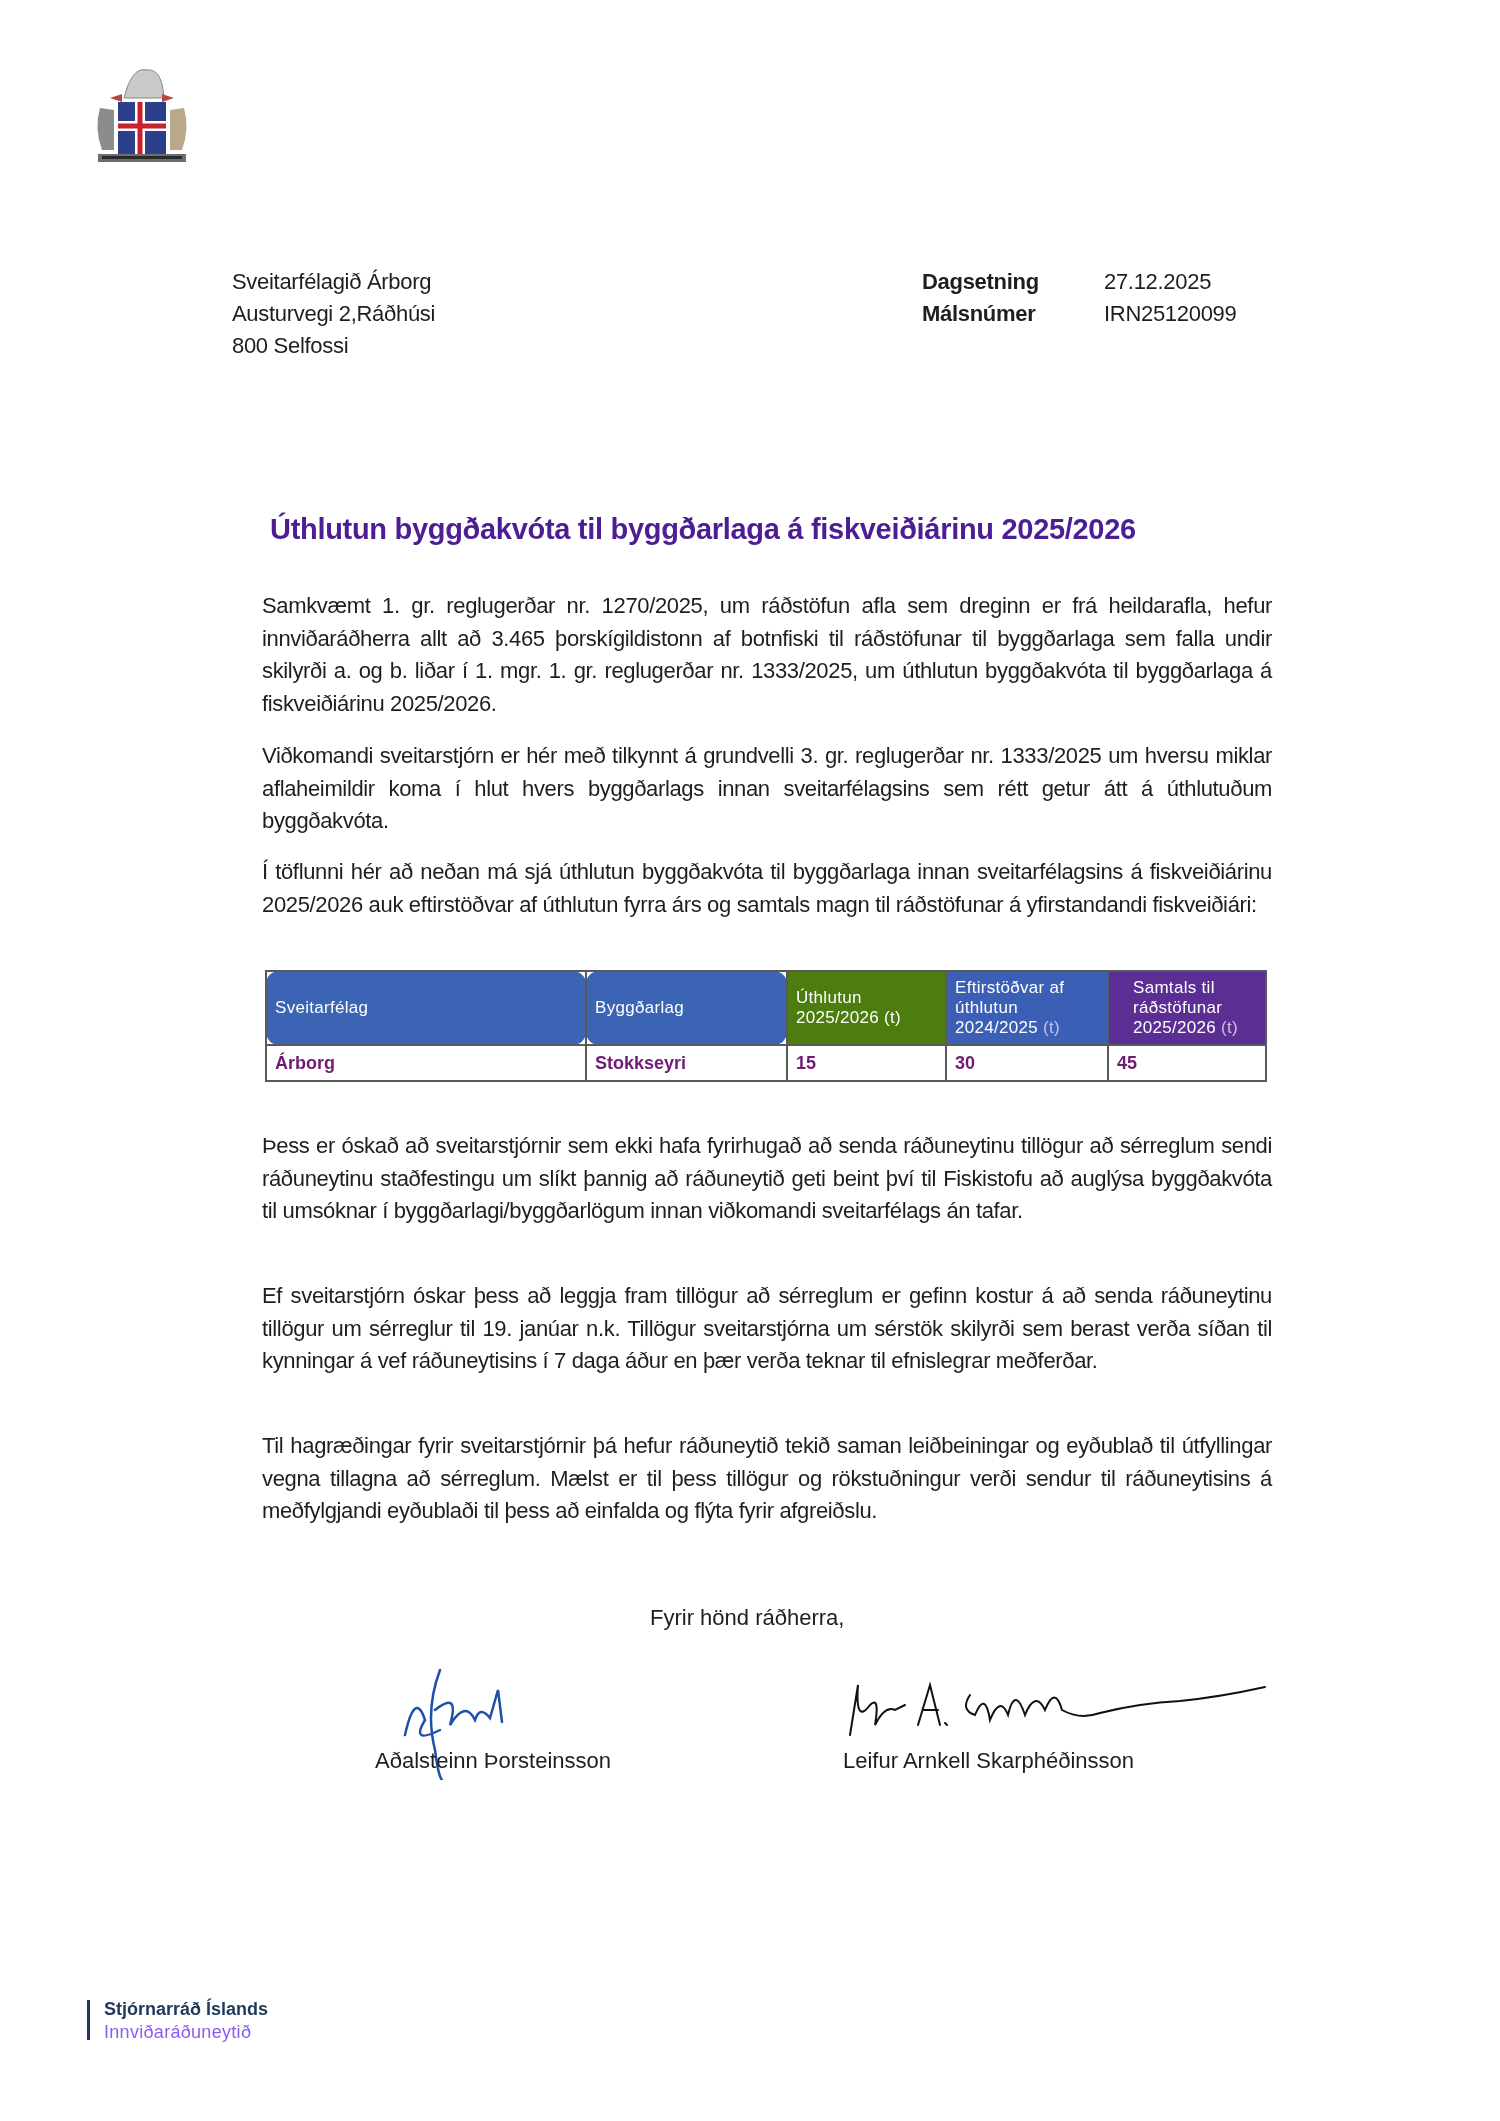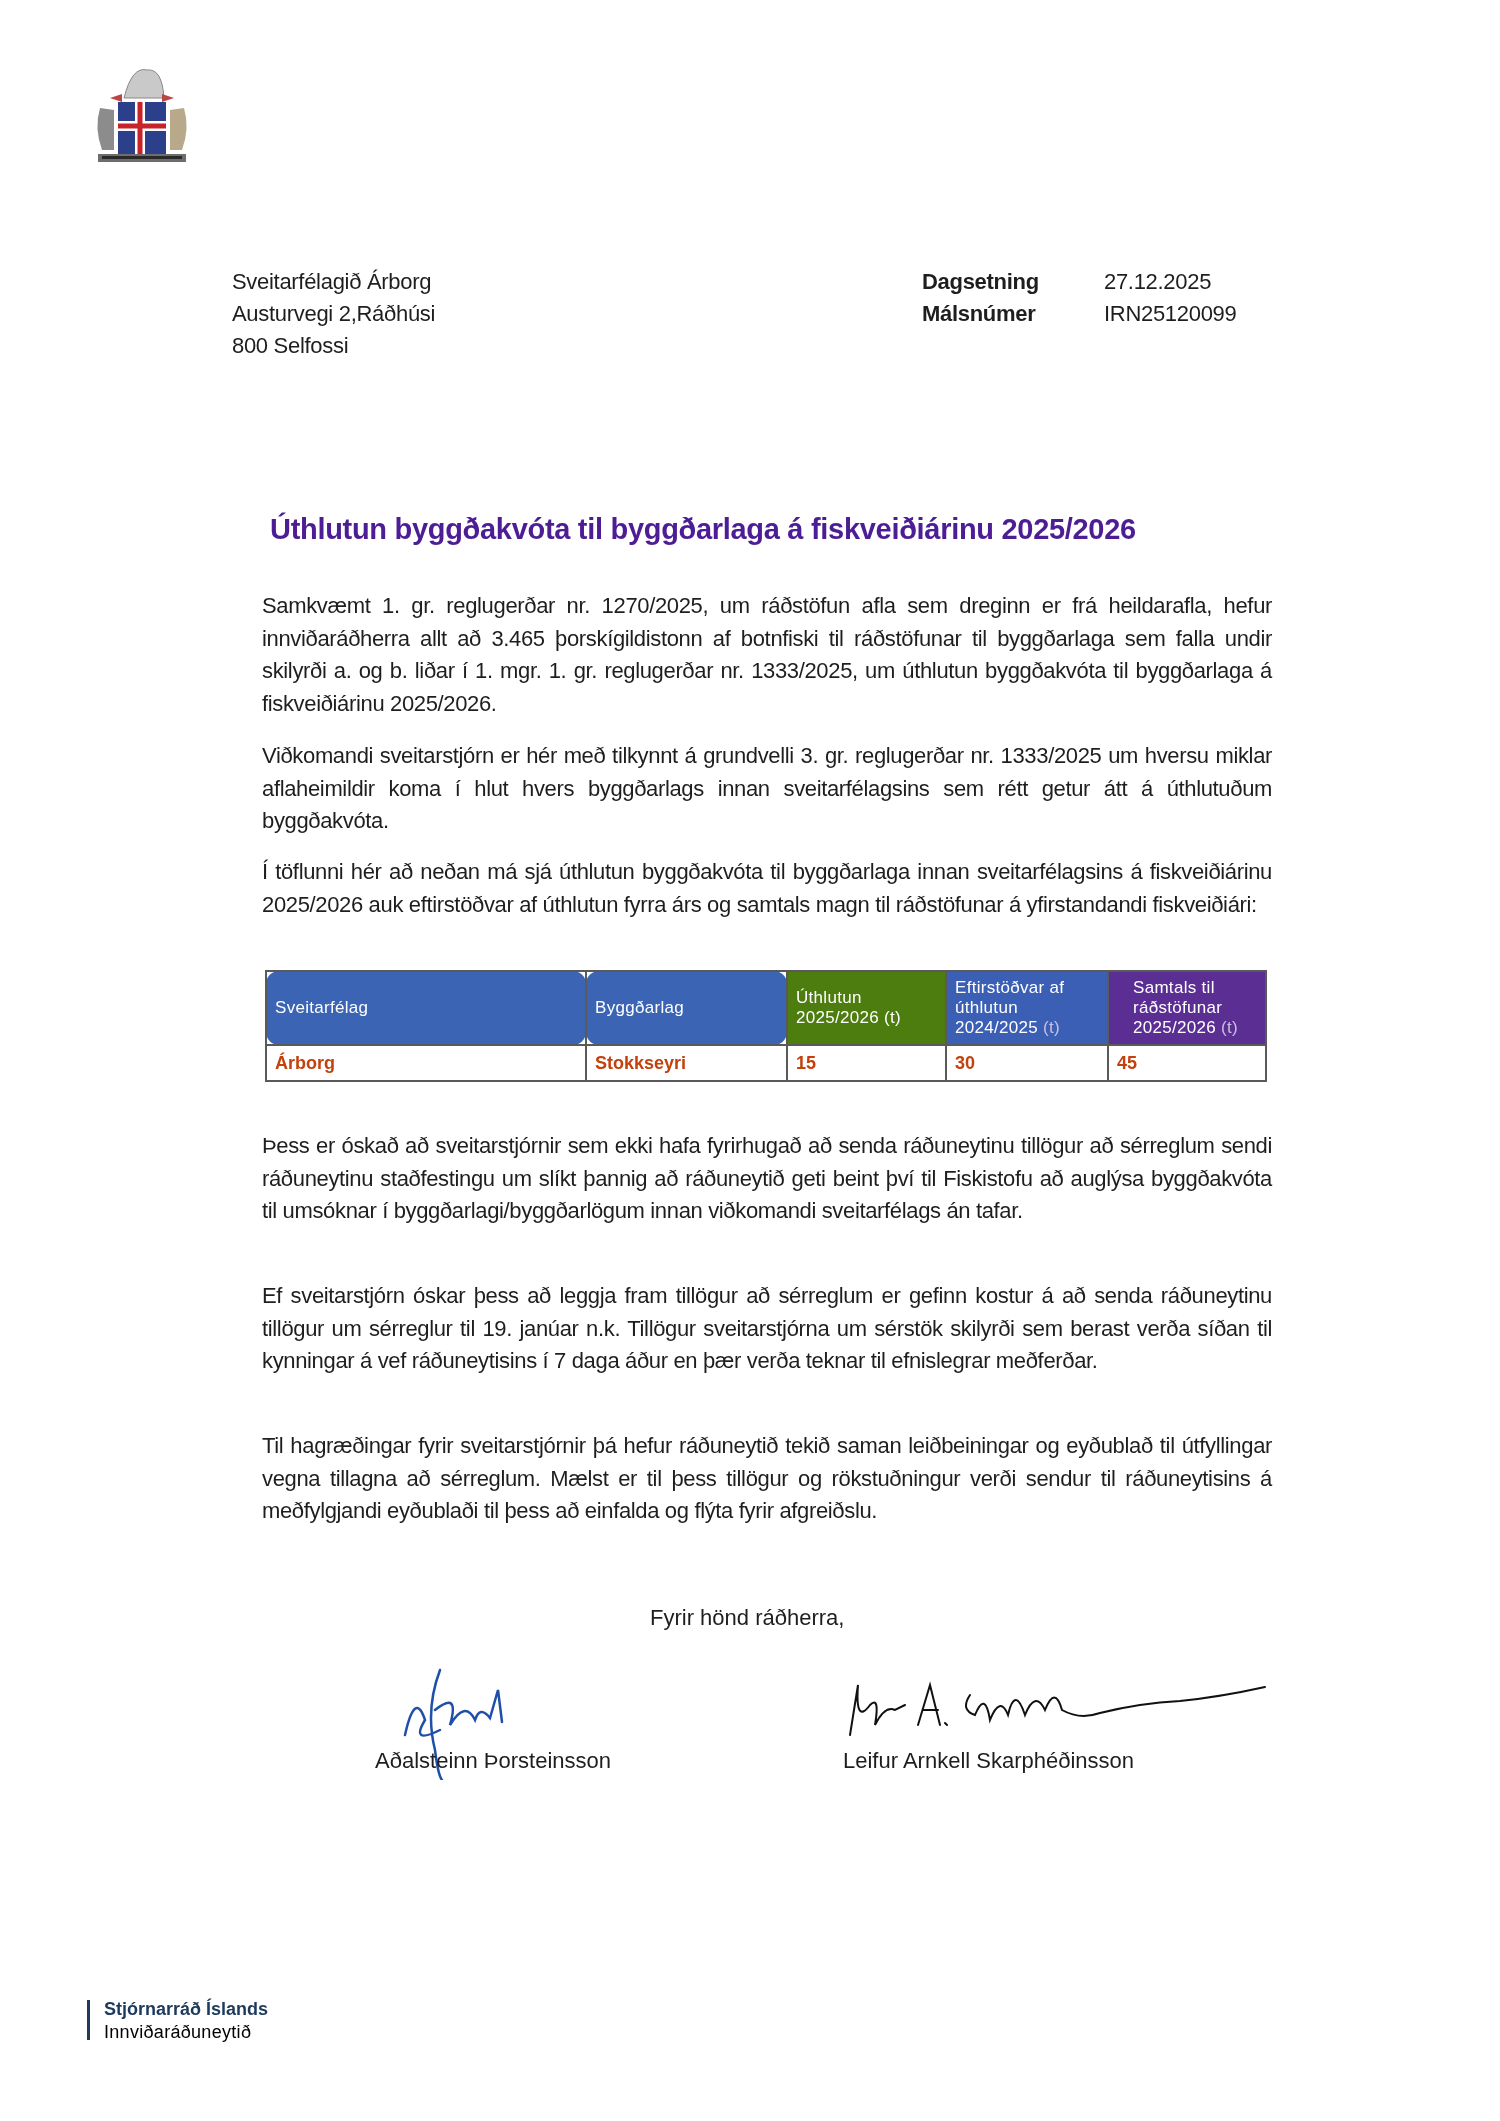--- a/index.html
+++ b/index.html
@@ -20,39 +20,39 @@
 
   
   .para { left: 262px; width: 1010px; font-size: 22px; line-height: 32.5px; text-align: justify;
           letter-spacing: -0.35px; margin: 0; }
 
   
   #alloc-table { left: 265px; top: 970px; border-collapse: collapse; table-layout: fixed;
                  font-family: "Liberation Sans", sans-serif; }
   #alloc-table th, #alloc-table td { border: 2px solid #5a5a5a; padding: 0 8px; vertical-align: middle; }
   #alloc-table th { color: #ffffff; font-weight: normal; font-size: 17px; line-height: 20px; text-align: left; height: 72px; letter-spacing: 0.3px; }
-  #alloc-table td { font-size: 18px; font-weight: bold; height: 34px; color: #c2410c; }
+  #alloc-table td { font-size: 18px; font-weight: bold; height: 34px; color: #701a75; }
   .h-blue { background: #3b64b5; border-radius: 13px; }
   .h-green { background: #1f7a2e; }
   .h-blue2 { background: #3b5fb5; margin-left: 8px; }
   .h-purple { background: #5b2e93; }
   .unit-faded { color: #c9bfe3; }
 
   
   #closing { left: 650px; top: 1605px; font-size: 22px; }
   .sig-name { font-size: 22px; top: 1748px; }
   #sig1-name { left: 375px; }
   #sig2-name { left: 843px; }
   #sig1 { left: 380px; top: 1650px; width: 200px; height: 130px; }
   #sig2 { left: 840px; top: 1665px; width: 430px; height: 80px; }
 
   
   #footer-bar { left: 87px; top: 2000px; width: 3px; height: 40px; background: #1d3a5c; }
   #footer-org { left: 104px; top: 1999px; font-size: 18px; font-weight: bold; color: #1d3a5c; }
-  #footer-ministry { left: 104px; top: 2022px; font-size: 18px; color: #000000; letter-spacing: 0.3px; }
+  #footer-ministry { left: 104px; top: 2022px; font-size: 18px; color: #8b5cf6; letter-spacing: 0.3px; }
 </style>
 </head>
 <body>
 
 <div id="crest" class="abs">
   <svg width="100" height="112" viewBox="0 0 100 112">
 
     <path d="M8 50 Q2 70 10 92 L22 92 L22 52 Z" fill="#8c8c8c"></path>
     <path d="M92 50 Q98 70 90 92 L78 92 L78 52 Z" fill="#b8a98a"></path>
 

